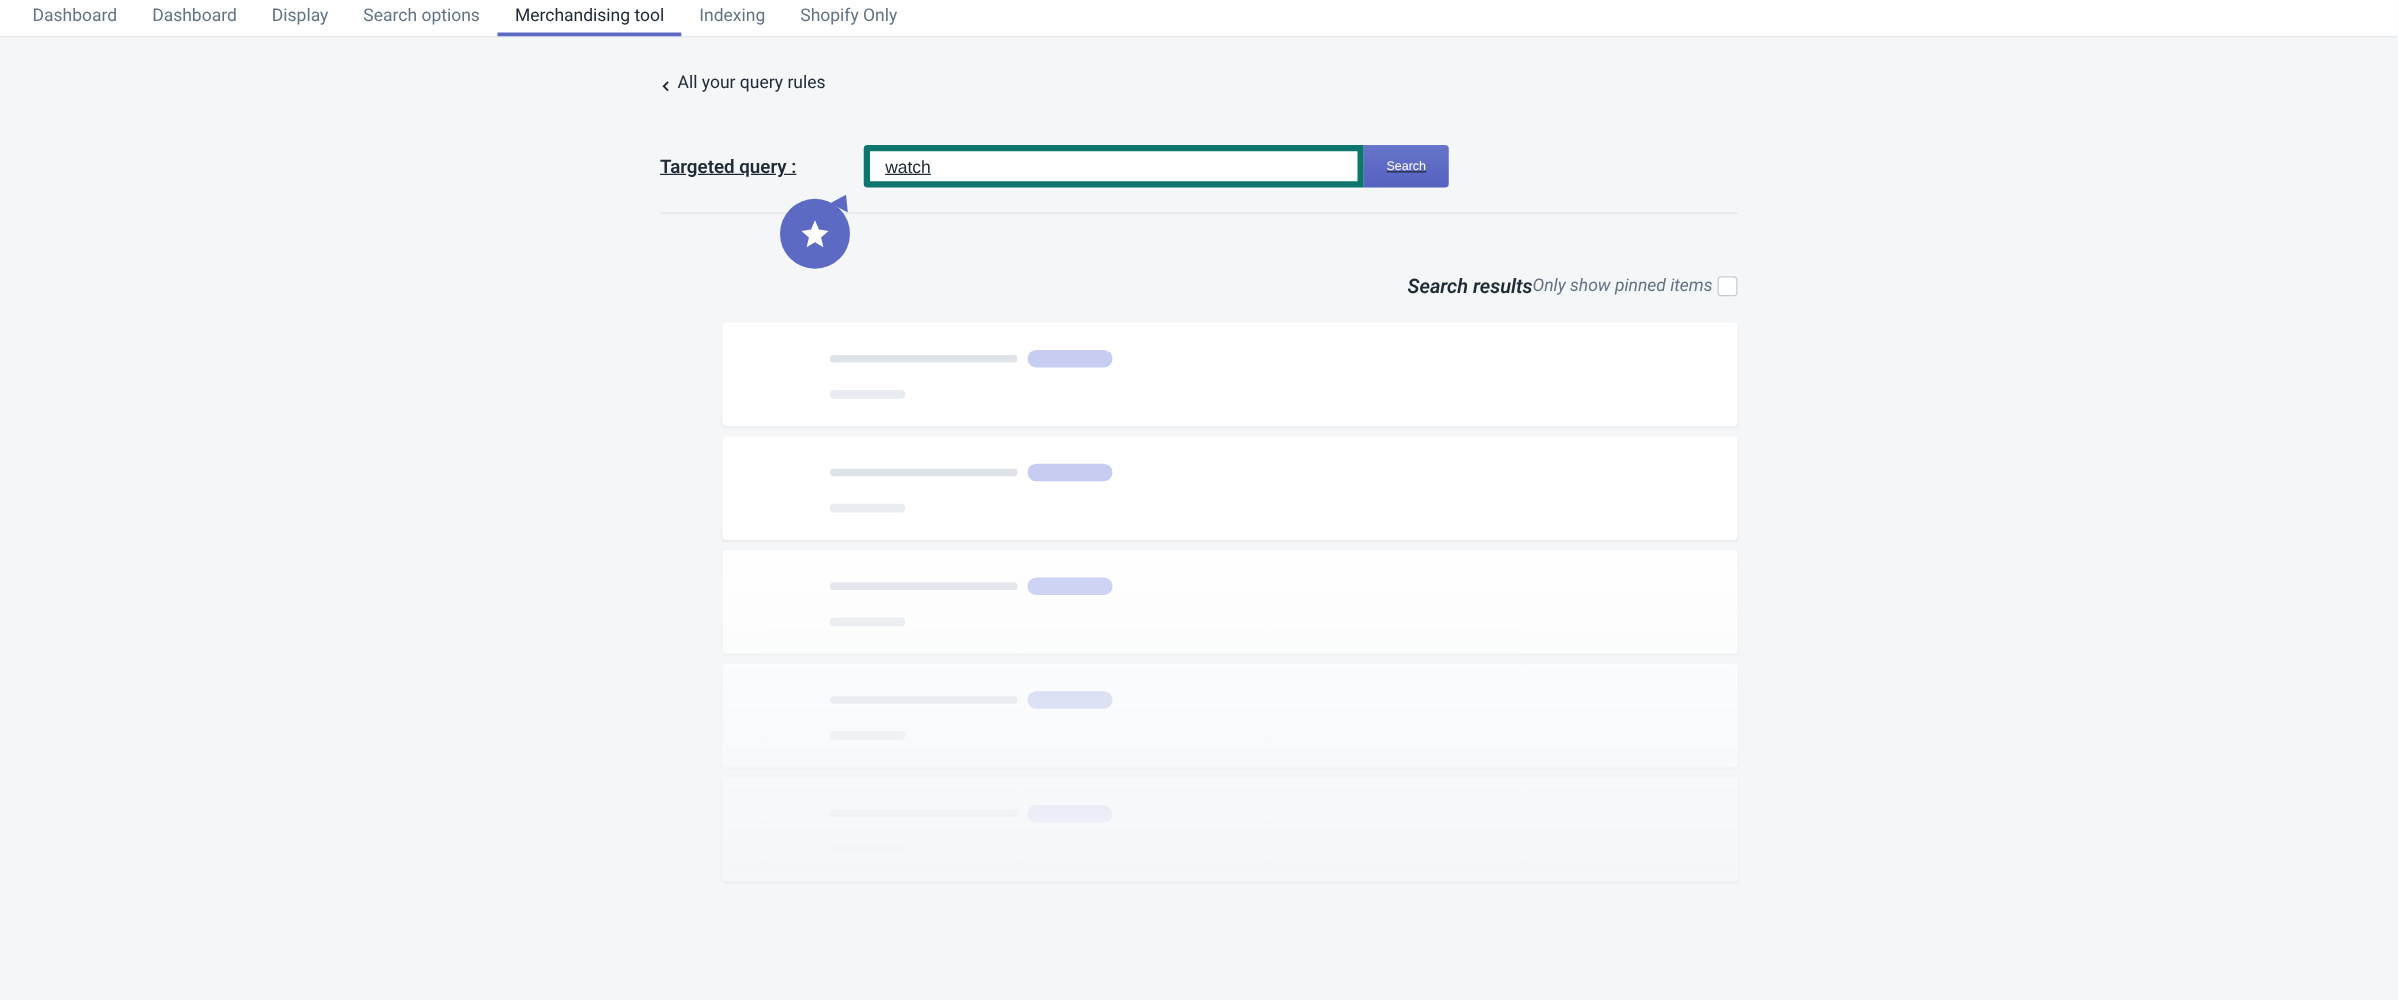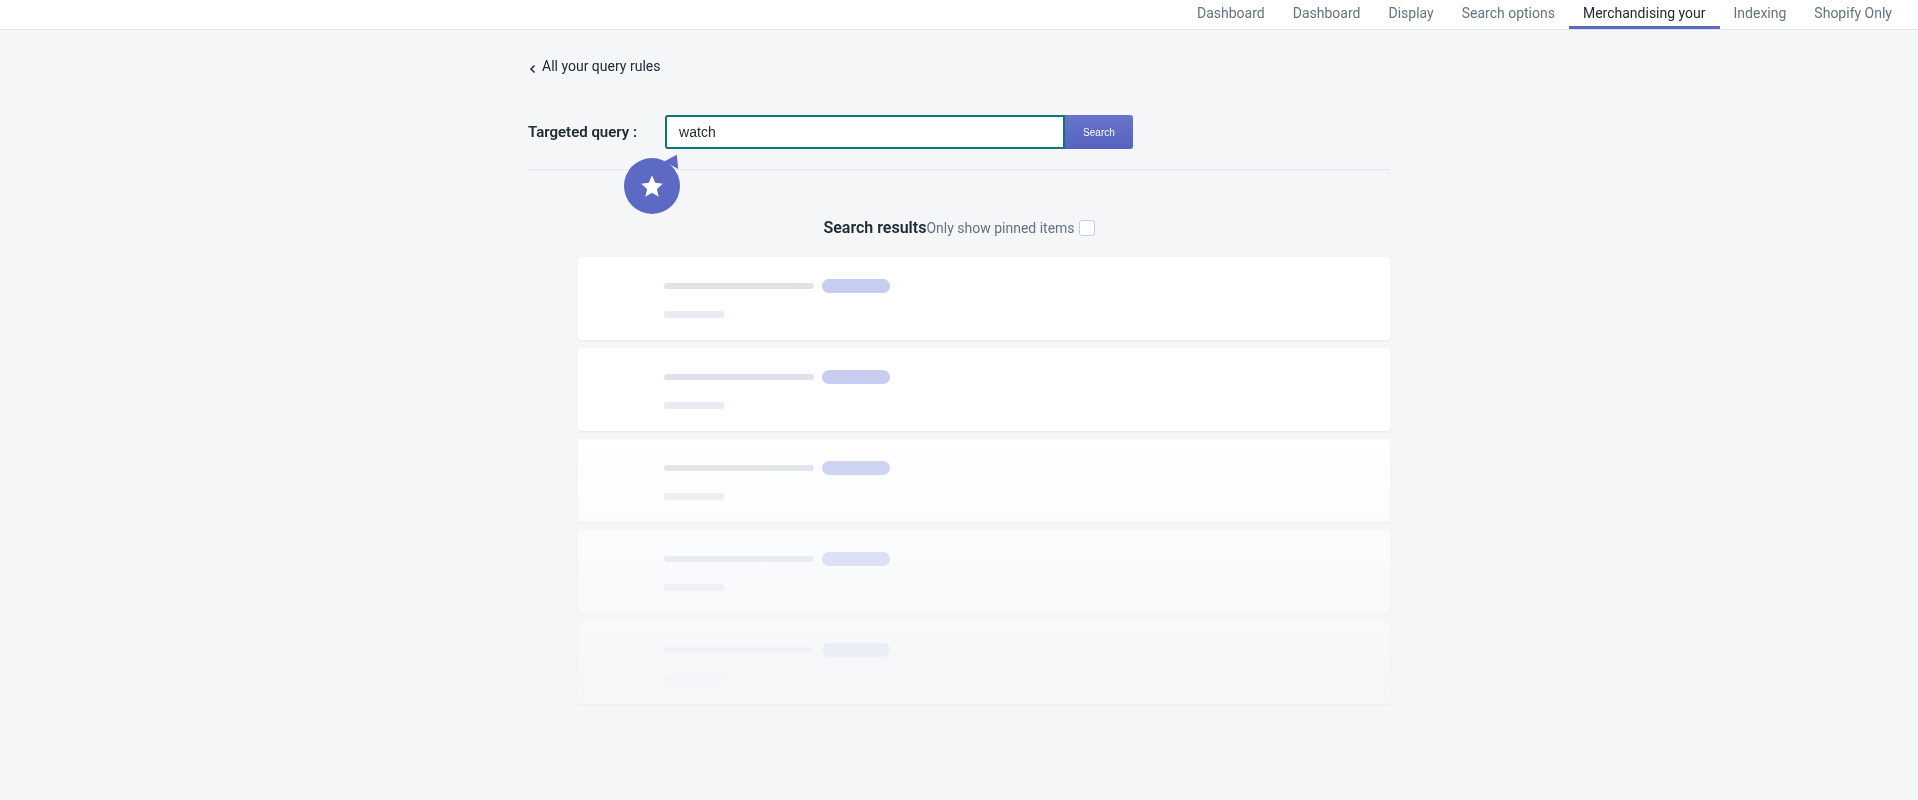--- a/index.html
+++ b/index.html
@@ -12,21 +12,20 @@
       background: #f4f6f8;
       color: #212b36;
       font-size: 14px;
     }
     .nav-bar {
       display: flex;
       background: #ffffff;
       border-bottom: 1px solid #dfe3e8;
       padding: 0 12px;
       height: 30px;
-      justify-content: flex-end;
     }
     .nav-item {
       padding: 7px 14px;
       color: #637381;
       cursor: pointer;
       font-size: 14px;
       border-bottom: 3px solid transparent;
       display: flex;
       align-items: center;
     }
@@ -52,35 +51,36 @@
       height: 10px;
     }
     .query-section {
       margin-top: 38px;
       border-bottom: 1px solid #e3e6eb;
       padding-bottom: 20px;
     }
     .query-row {
       display: flex;
       align-items: center;
-      gap: 28px;
+      gap: 54px;
+      text-decoration: underline;
     }
     .query-label {
       font-weight: 600;
       font-size: 15px;
       color: #212b36;
     }
     .search-group {
       display: flex;
       flex: 0 0 auto;
     }
     .search-input {
       width: 400px;
       height: 34px;
-      border: 2px solid #0f766e;
+      border: 5px solid #0f766e;
       border-radius: 3px 0 0 3px;
       padding: 0 12px;
       font-size: 14px;
       color: #212b36;
       outline: none;
     }
     .search-button {
       height: 34px;
       padding: 0 18px;
       background: linear-gradient(#6774c9, #5563c1);
@@ -113,24 +113,25 @@
       left: 42px;
       width: 0;
       height: 0;
       border-left: 8px solid transparent;
       border-right: 8px solid transparent;
       border-bottom: 12px solid #5c6ac4;
       transform: rotate(28deg);
     }
     .results-header {
       display: flex;
-      justify-content: center;
+      justify-content: flex-end;
       align-items: center;
       margin-top: 48px;
       margin-bottom: 20px;
+      font-style: italic;
     }
     .results-title {
       font-weight: 600;
       font-size: 16px;
     }
     .pinned-toggle {
       display: flex;
       align-items: center;
       gap: 4px;
       color: #637381;
@@ -190,21 +191,21 @@
     }
   </style>
 </head>
 <body>
 
 <div class="nav-bar">
   <div class="nav-item">Dashboard</div>
   <div class="nav-item">Dashboard</div>
   <div class="nav-item">Display</div>
   <div class="nav-item">Search options</div>
-  <div class="nav-item active">Merchandising your</div>
+  <div class="nav-item active">Merchandising tool</div>
   <div class="nav-item">Indexing</div>
   <div class="nav-item">Shopify Only</div>
 </div>
 
 <div class="container">
   <div class="back-link">
     <svg viewBox="0 0 10 10" fill="none" stroke="#212b36" stroke-width="1.5">
       <path d="M6.5 1.5 L3 5 L6.5 8.5"></path>
     </svg>
     <span>All your query rules</span>

